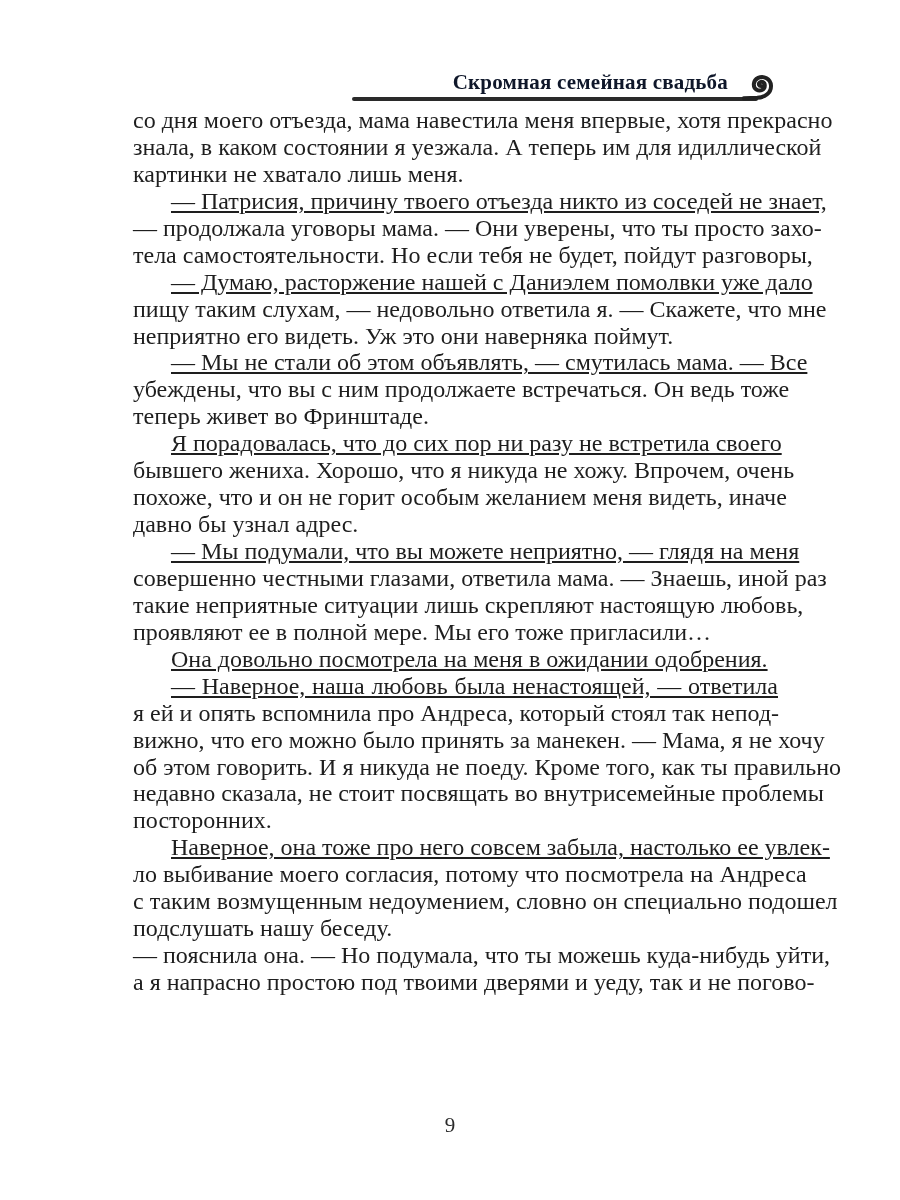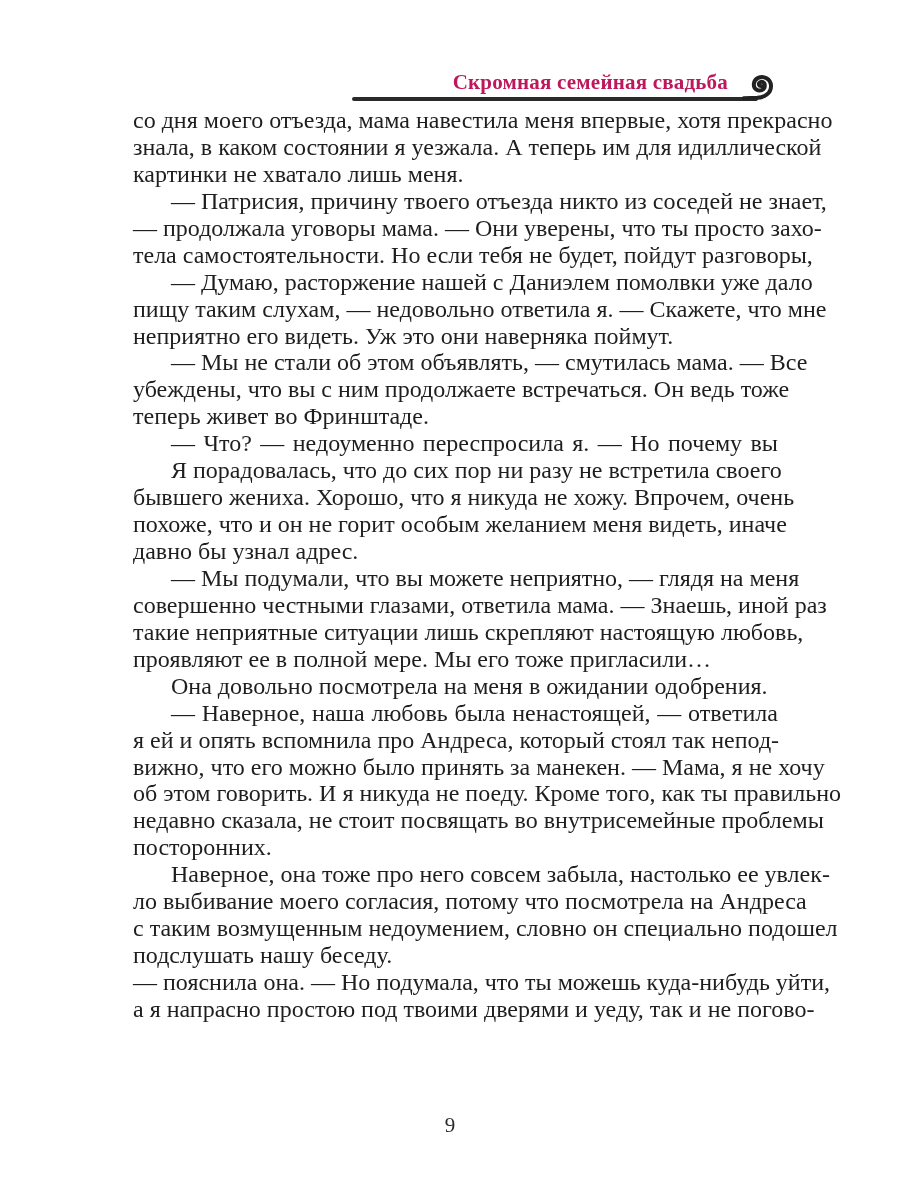--- a/index.html
+++ b/index.html
@@ -1,27 +1,27 @@
 <!DOCTYPE html>
 <html><head>
 <meta charset="utf-8">
 <style>
   html, body { margin:0; padding:0; background:#ffffff; }
   body { width:900px; height:1200px; position:relative; overflow:hidden;
          font-family:"Liberation Serif","DejaVu Serif",serif; color:#1e1e1e; }
   .header { position:absolute; left:350px; top:66px; width:430px; height:40px; }
   .header-title { position:absolute; right:52px; top:4px; font-size:21px; font-weight:bold;
-                  white-space:nowrap; color:#be185d; letter-spacing:0.2px; }
+                  white-space:nowrap; color:#0f172a; letter-spacing:0.2px; }
   .header-rule { position:absolute; left:2px; right:22px; top:31px; height:4px; background:#2a2a2a; border-radius:2px; }
   .spiral { position:absolute; right:0; top:0; width:38px; height:38px; }
   .text { position:absolute; left:133px; top:107px; width:645px; }
   .line { display:block; height:26.95px; line-height:26.95px; font-size:24px;
           white-space:nowrap; text-align:justify; text-align-last:justify; }
   .line.last { text-align-last:left; }
-  .line.indent { padding-left:38px; }
+  .line.indent { padding-left:38px;text-decoration:underline; }
   .page-number { position:absolute; left:0; right:0; top:1113px; text-align:center; font-size:21px; color:#2a2a2a; }
 </style>
 </head>
 <body>
 
 <div class="header">
   <span class="header-title">Скромная семейная свадьба</span>
   <div class="header-rule"></div>
   <svg class="spiral" viewBox="0 0 40 40">
     <path d="M20 21 C 18 21, 17 19, 18.5 17.5 C 20.5 15.5, 24 17, 24 20.5 C 24 25, 19 27, 15.5 25 C 11 22.5, 11.5 15, 17 12.5 C 23 10, 30 13.5, 30.5 20.5 C 31 28.5, 24 33, 16 33.5 L 2 34" fill="none" stroke="#222" stroke-width="4.2" stroke-linecap="round"></path>
@@ -43,21 +43,20 @@
       <span class="line indent">— Думаю, расторжение нашей с Даниэлем помолвки уже дало</span>
       <span class="line">пищу таким слухам, — недовольно ответила я. — Скажете, что мне</span>
       <span class="line last">неприятно его видеть. Уж это они наверняка поймут.</span>
     </div>
     <div>
       <span class="line indent">— Мы не стали об этом объявлять, — смутилась мама. — Все</span>
       <span class="line">убеждены, что вы с ним продолжаете встречаться. Он ведь тоже</span>
       <span class="line last">теперь живет во Фринштаде.</span>
     </div>
     <div>
-      <span class="line indent">— Что? — недоуменно переспросила я. — Но почему вы</span>
     </div>
     <div>
       <span class="line indent">Я порадовалась, что до сих пор ни разу не встретила своего</span>
       <span class="line">бывшего жениха. Хорошо, что я никуда не хожу. Впрочем, очень</span>
       <span class="line">похоже, что и он не горит особым желанием меня видеть, иначе</span>
       <span class="line last">давно бы узнал адрес.</span>
     </div>
     <div>
       <span class="line indent">— Мы подумали, что вы можете неприятно, — глядя на меня</span>
       <span class="line">совершенно честными глазами, ответила мама. — Знаешь, иной раз</span>

